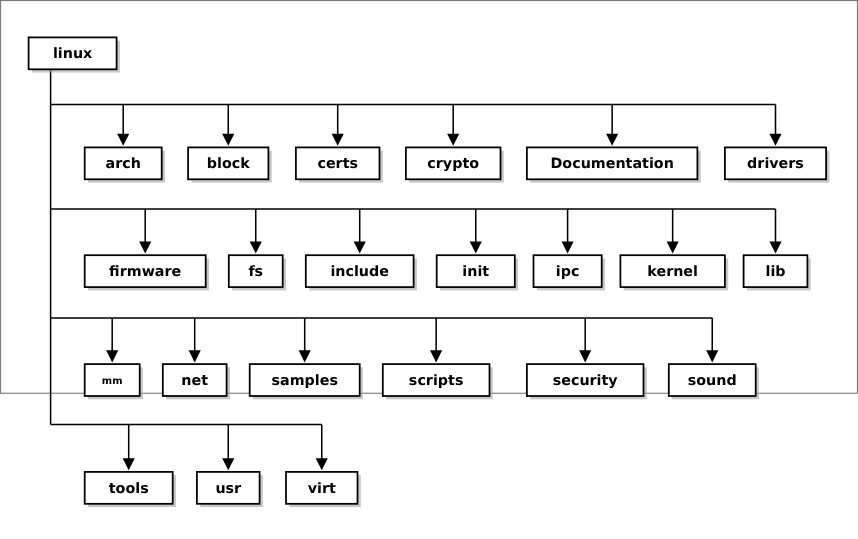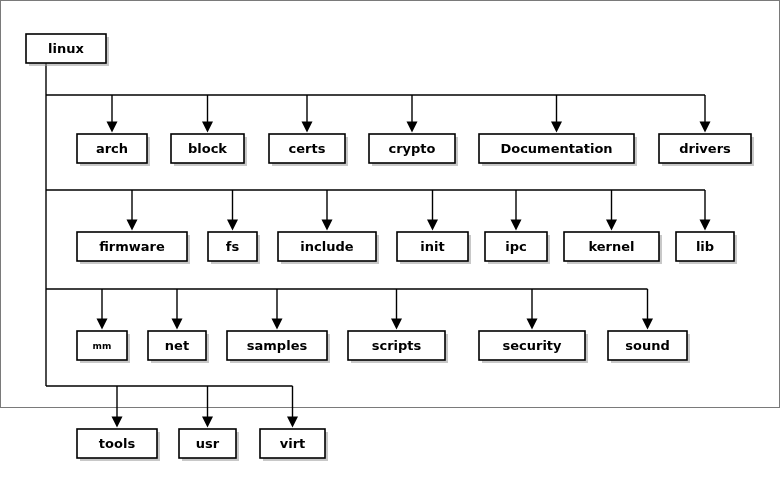--- a/index.html
+++ b/index.html
@@ -9,21 +9,21 @@
   }
   body {
     width: 780px;
     height: 490px;
     font-family: "DejaVu Sans", sans-serif;
     overflow: hidden;
   }
   #diagram-root {
     position: relative;
     width: 780px;
-    height: 408px;
+    height: 358px;
     background: #ffffff;
     box-sizing: border-box;
     border: 1px solid #7a7a7a;
   }
   svg#tree-canvas {
     position: absolute;
     left: 0;
     top: 0;
     width: 780px;
     height: 490px;

